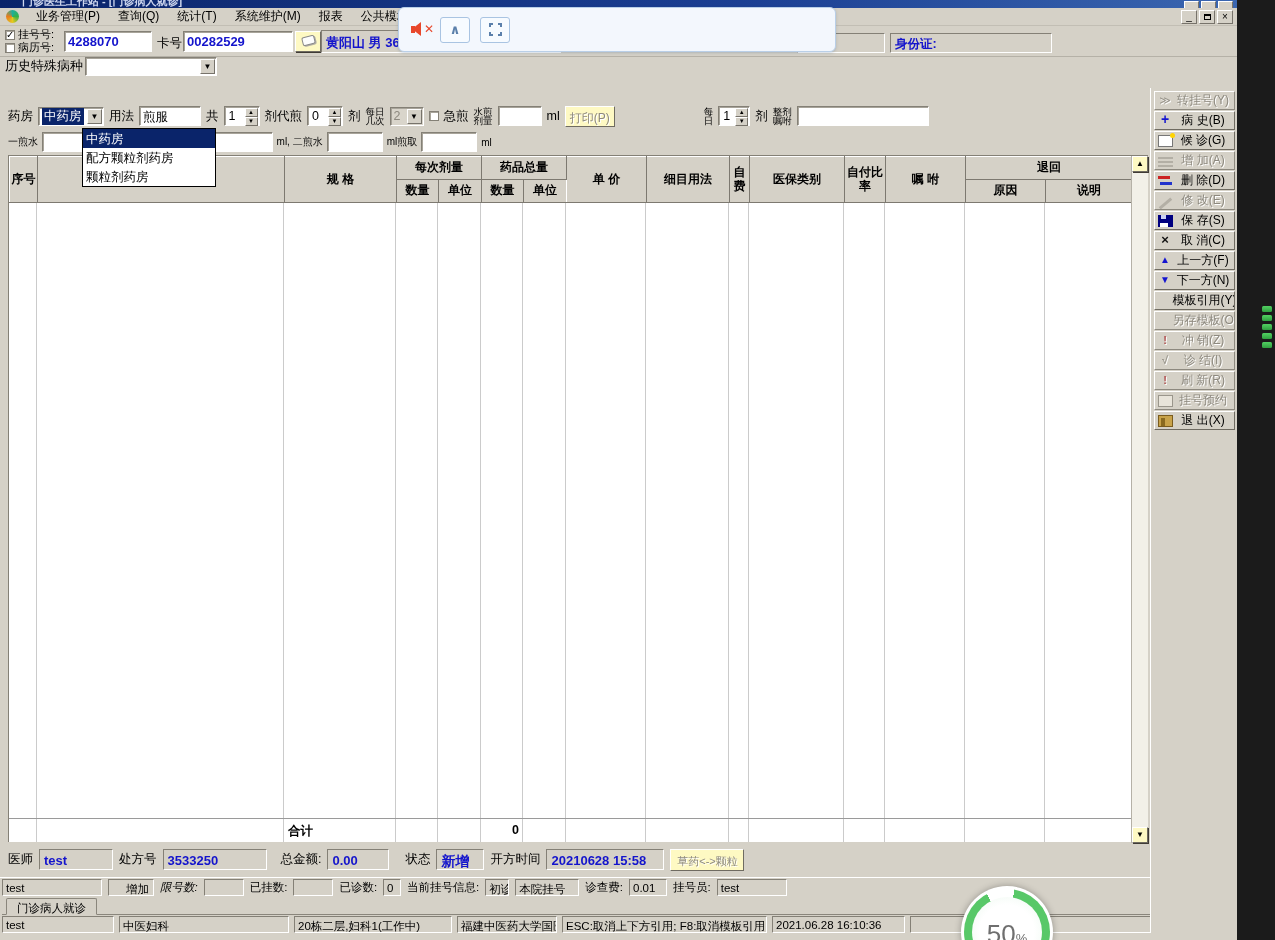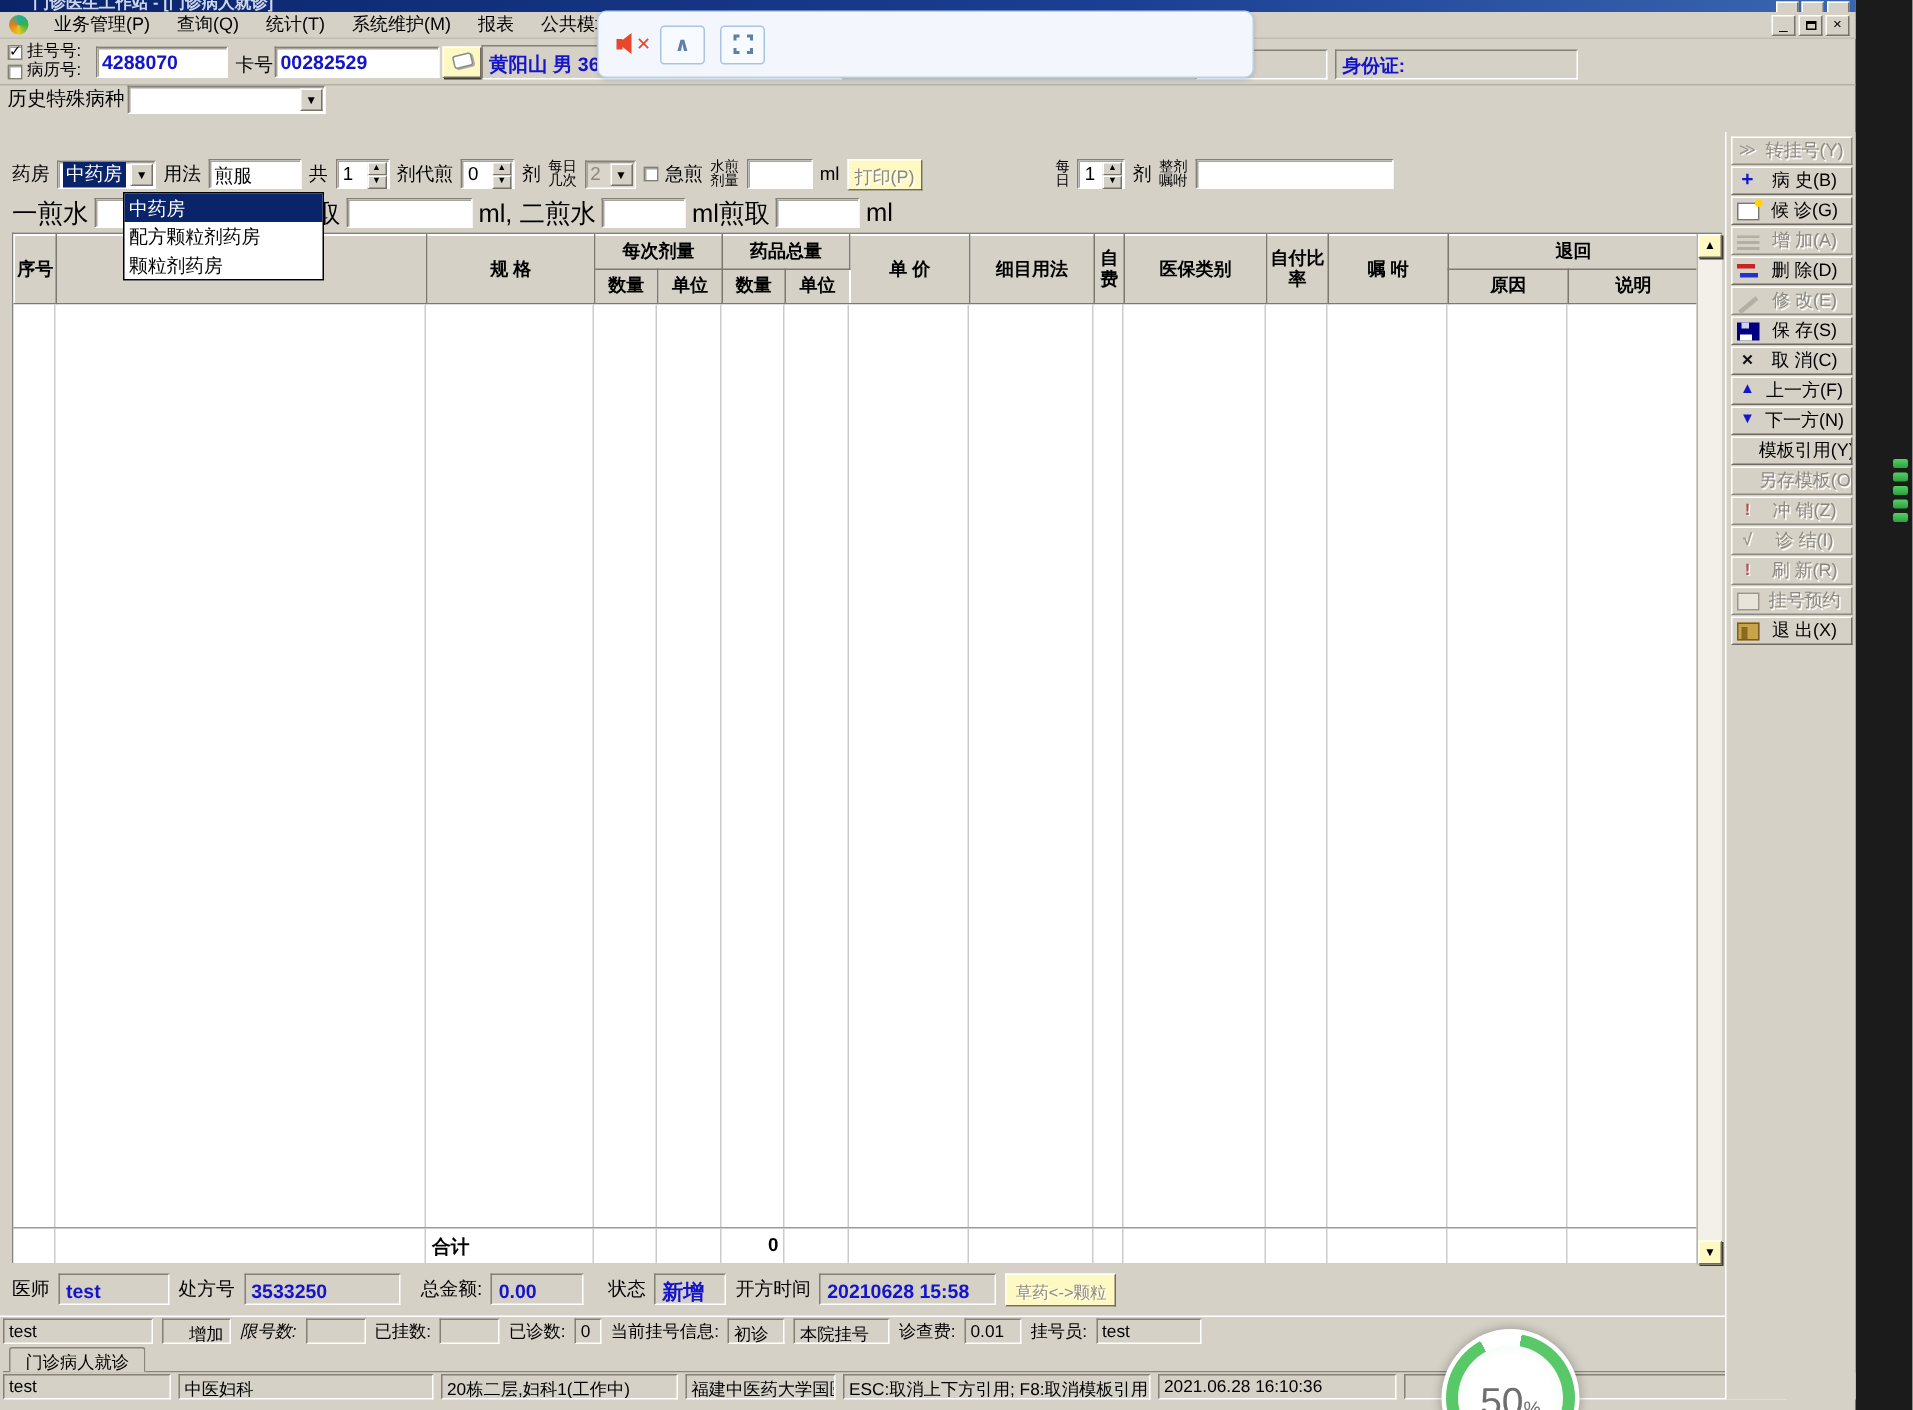--- a/index.html
+++ b/index.html
@@ -49,21 +49,21 @@
   .hist-combo{width:132px;margin-left:2px;}
 
   
   .tabsrow{position:absolute;left:8px;top:79px;width:1140px;height:24px;border-bottom:1px solid #ffffff;}
   .tabs{display:flex;height:24px;align-items:flex-end;}
   .tab{height:21px;padding:3px 14px 0;font-size:12.5px;color:#000;background:#d5d1c7;border:1px solid;border-color:#ffffff #77736b transparent #ffffff;border-radius:3px 3px 0 0;margin-right:1px;white-space:nowrap;}
   .tab.active{height:24px;background:#dcd8cf;font-weight:bold;border-color:#ffffff #5d594f transparent #ffffff;position:relative;z-index:2;}
 
   
   .rx1{position:absolute;left:8px;top:103px;width:1140px;height:26px;display:flex;align-items:center;gap:5px;font-size:12.5px;color:#000;}
-  .rx2{position:absolute;left:8px;top:129px;width:1140px;height:26px;display:flex;align-items:center;gap:4px;font-size:17px;color:#000;}
+  .rx2{position:absolute;left:8px;top:129px;width:1140px;height:26px;display:flex;align-items:center;gap:4px;font-size:10px;color:#000;}
   .stack{font-size:9.5px;line-height:9.5px;white-space:pre-line;text-align:center;}
   .spin{height:20px;background:#fff;border:1px solid;border-color:#848076 #fff #fff #848076;box-shadow:inset 1px 1px 0 #a8a49a;display:flex;align-items:center;position:relative;padding-left:4px;font-size:12.5px;}
   .spin .btns{position:absolute;right:1px;top:1px;bottom:1px;width:13px;display:flex;flex-direction:column;}
   .spin .btns span{flex:1;background:#d5d1c7;border:1px solid;border-color:#fff #77736b #77736b #fff;font-size:6px;line-height:7px;text-align:center;color:#000;}
   .rxcombo{width:66px;padding-left:3px;font-size:12.5px;}
   .rxcombo .selbox{background:#0a246a;color:#fff;padding:0 2px;}
   .combo.disabled{background:#d9d5cb;color:#8d897f;}
   .rxinp{height:20px;font-size:12.5px;padding:2px 3px;}
   .btn{background:#fef9c3;border:1px solid;border-color:#ffffff #6f6b61 #6f6b61 #ffffff;box-shadow:1px 1px 0 #3f3b35;font-size:12px;color:#000;text-align:center;}
   .btn.dis{color:#8d897f;text-shadow:1px 1px 0 #fff;box-shadow:none;}
@@ -383,37 +383,37 @@
     <div class="status1" id="status1">
         <div class="swell" style="width: 100px;">test</div>
         <div class="swell" style="width: 46px; padding-left: 17px;">增加</div>
         <div class="slbl" style="width: auto; font-style: italic;">限号数:</div>
         <div class="swell" style="width: 40px;"></div>
         <div class="slbl" style="width: auto;">已挂数:</div>
         <div class="swell" style="width: 40px;"></div>
         <div class="slbl" style="width: auto;">已诊数:</div>
         <div class="swell" style="width: 18px;">0</div>
         <div class="slbl" style="width: auto;">当前挂号信息:</div>
-        <div class="swell" style="width: 38px;">初诊</div>
+        <div class="swell" style="width: 24px;">初诊</div>
         <div class="swell" style="width: 64px;">本院挂号</div>
         <div class="slbl" style="width: auto;">诊查费:</div>
         <div class="swell" style="width: 38px;">0.01</div>
         <div class="slbl" style="width: auto;">挂号员:</div>
         <div class="swell" style="width: 70px;">test</div>
       </div>
     <div class="btabrow">
       <div class="btab">门诊病人就诊</div>
     </div>
     <div class="status2" id="status2">
         <div class="swell" style="width: 112px;">test</div>
         <div class="swell" style="width: 170px;">中医妇科</div>
         <div class="swell" style="width: 158px;">20栋二层,妇科1(工作中)</div>
         <div class="swell" style="width: 100px;">福建中医药大学国医堂</div>
         <div class="swell" style="width: 205px;">ESC:取消上下方引用; F8:取消模板引用;Ctrl+Delet</div>
-        <div class="swell" style="width: 159px;">2021.06.28 16:10:36</div>
+        <div class="swell" style="width: 133px;">2021.06.28 16:10:36</div>
         <div class="swell" style="width: 255px;"></div>
       </div>
 
     <div class="sidebar" id="sidebar">
         <div class="sbtn dis">
           <span class="sic sic-transfer">≫</span>
           <span class="slab">转挂号(Y)</span>
         </div>
         <div class="sbtn">
           <span class="sic sic-plus">+</span>

